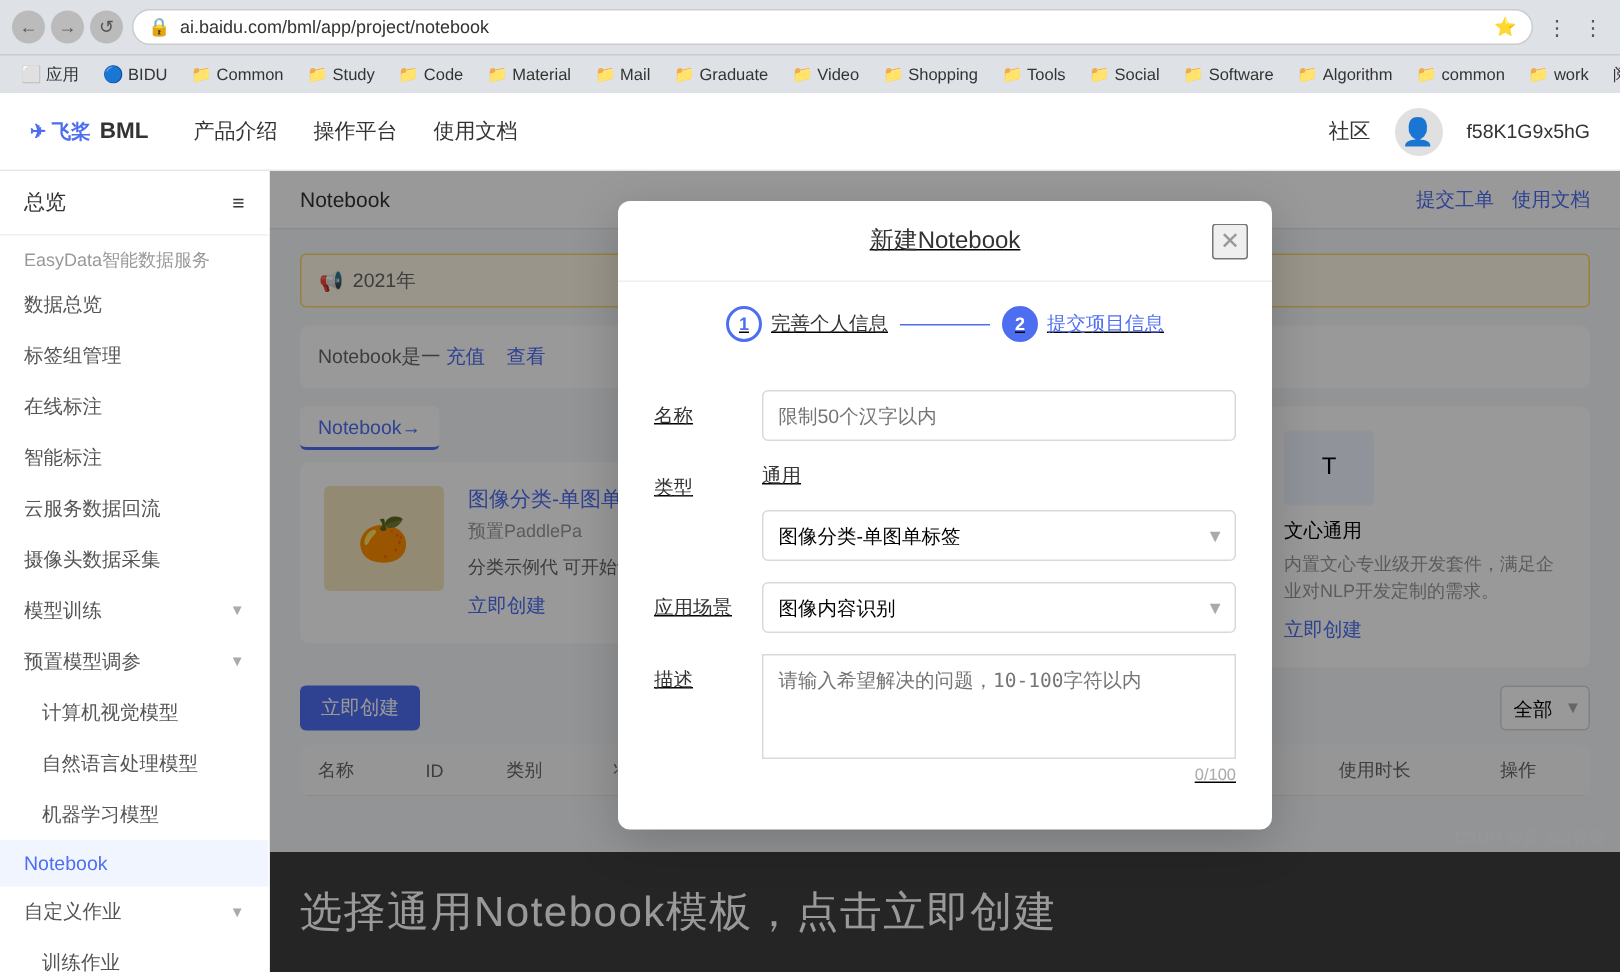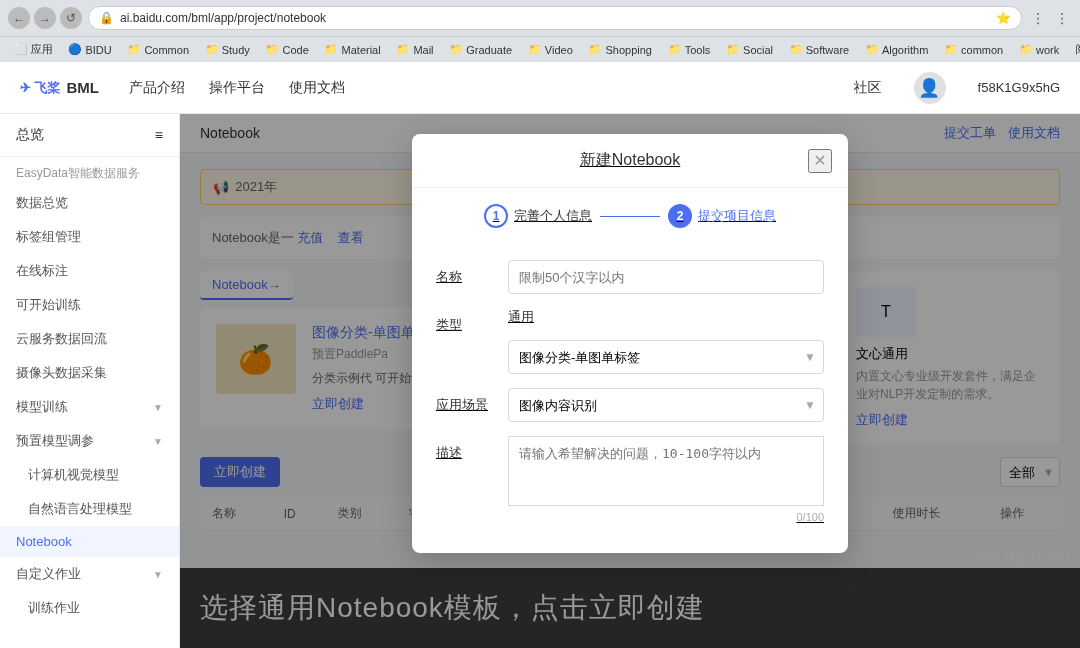--- a/index.html
+++ b/index.html
@@ -62,21 +62,21 @@
       font-weight: bold; font-size: 16px; color: #333;
       margin-right: 30px;
     }
     .logo-icon {
       color: #4e6ef2; font-size: 18px; font-weight: bold;
     }
     .logo-text { color: #333; font-size: 15px; font-weight: bold; }
     .nav-items { display: flex; gap: 24px; }
     .nav-item { color: #333; font-size: 14px; cursor: pointer; padding: 6px 0; }
     .header-right {
-      margin-left: auto; display: flex; align-items: center; gap: 32px; justify-content: center;
+      margin-left: auto; display: flex; align-items: center; gap: 16px; justify-content: center;
     }
     .community-btn { color: #333; font-size: 14px; cursor: pointer; }
     .user-avatar {
       width: 32px; height: 32px; border-radius: 50%;
       background: #e0e0e0; display: flex; align-items: center; justify-content: center;
       font-size: 11px; color: #666; overflow: hidden;
     }
     .user-name { font-size: 13px; color: #333; cursor: pointer; }
 
     
@@ -542,41 +542,44 @@
     <div class="sidebar-item">
       <span>数据总览</span>
     </div>
     <div class="sidebar-item">
       <span>标签组管理</span>
     </div>
     <div class="sidebar-item">
       <span>在线标注</span>
     </div>
     <div class="sidebar-item">
-      <span>可开始训练</span>
+      <span>智能标注</span>
     </div>
     <div class="sidebar-item">
       <span>云服务数据回流</span>
     </div>
     <div class="sidebar-item">
       <span>摄像头数据采集</span>
     </div>
     <div class="sidebar-item-expandable">
       <span>模型训练</span>
       <span class="expand-icon">▼</span>
     </div>
     <div class="sidebar-item-expandable">
       <span>预置模型调参</span>
       <span class="expand-icon">▼</span>
     </div>
     <div class="sidebar-item" style="padding-left:28px;align-items:flex-end;">
       <span>计算机视觉模型</span>
     </div>
     <div class="sidebar-item" style="padding-left:28px;">
       <span>自然语言处理模型</span>
+    </div>
+    <div class="sidebar-item" style="padding-left:28px;">
+      <span>机器学习模型</span>
     </div>
     <div class="sidebar-item active">
       <span>Notebook</span>
     </div>
     <div class="sidebar-item-expandable">
       <span>自定义作业</span>
       <span class="expand-icon">▼</span>
     </div>
     <div class="sidebar-item" style="padding-left:28px;">
       <span>训练作业</span>

